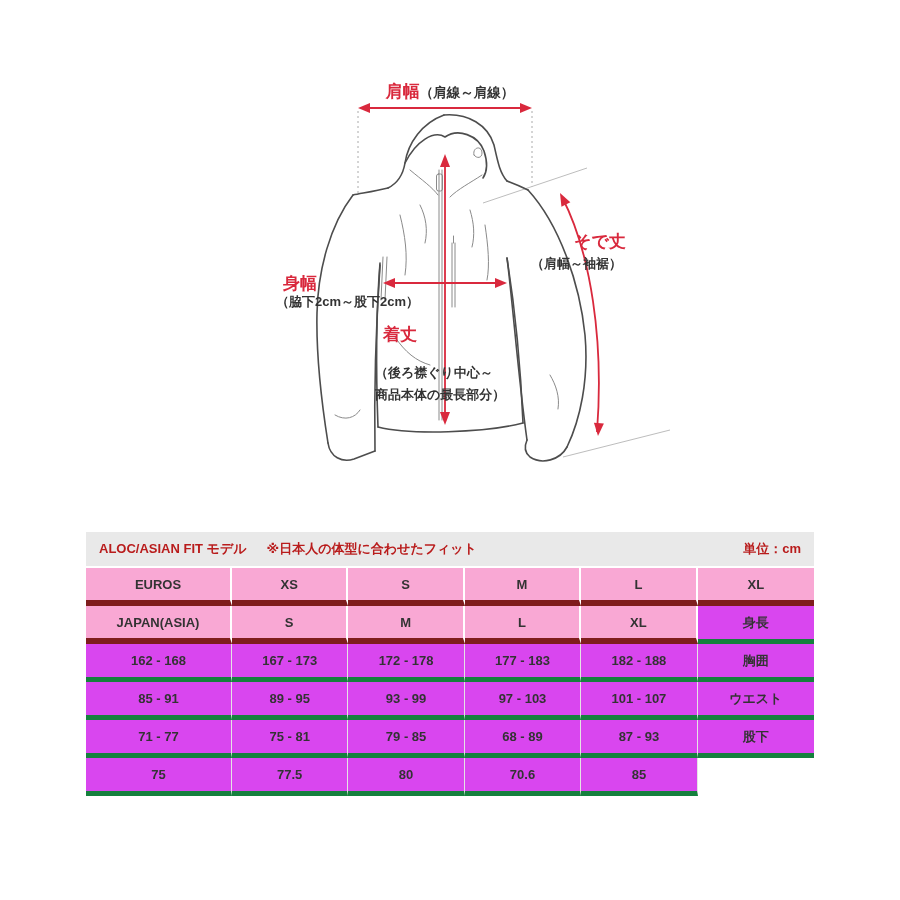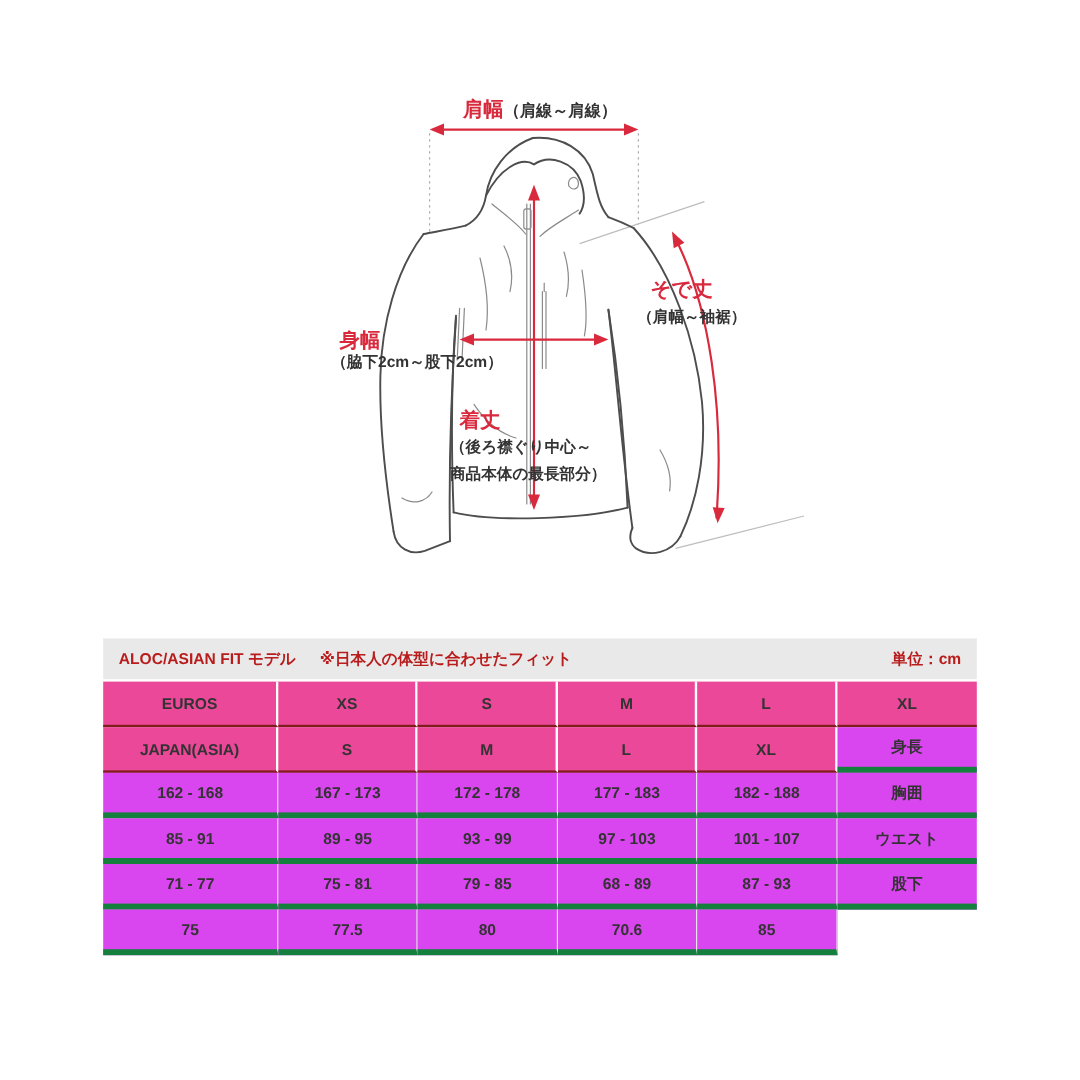--- a/index.html
+++ b/index.html
@@ -14,40 +14,40 @@
   .guide{stroke:#bdbdbd;stroke-width:1;fill:none;}
   .guide-dot{stroke:#aaaaaa;stroke-width:1;fill:none;stroke-dasharray:2 3;}
   .arrow{stroke:var(--accent,#d9293d);stroke-width:1.8;fill:none;}
   .arrowhead{fill:var(--accent,#d9293d);stroke:none;}
 
   .dlabel{position:absolute;font-weight:bold;line-height:1.25;white-space:nowrap;}
   .red{color:var(--accent,#d9293d);font-size:17px;}
   .blk{color:#333;font-size:13px;}
   .lbl-shoulder{left:450px;top:81px;transform:translateX(-50%);}
   .lbl-shoulder .blk{font-size:13.5px;}
-  .lbl-sleeve-name{left:542px;top:231px;}
+  .lbl-sleeve-name{left:574px;top:231px;}
   .lbl-sleeve-note{left:531px;top:256px;}
   .lbl-width-name{left:283px;top:273px;}
   .lbl-width-note{left:276px;top:294px;}
-  .lbl-length-name{left:383px;top:340px;}
+  .lbl-length-name{left:383px;top:324px;}
   .lbl-length-note1{left:375px;top:365px;}
   .lbl-length-note2{left:375px;top:387px;}
 
   
   .sizeTable{position:absolute;left:86px;top:532px;width:728px;}
   .tableHeader{height:34px;background:#e9e9e9;display:flex;align-items:center;
                justify-content:space-between;padding:0 13px;box-sizing:border-box;
                font-size:13px;font-weight:bold;color:#b91c1c;margin-bottom:2px;}
   .tableHeader .tsub{margin-left:20px;}
   .grid{display:grid;grid-template-columns:146px repeat(5,1fr);}
   .cell{height:38px;display:flex;align-items:center;justify-content:center;
         font-size:13px;font-weight:bold;color:#333;background:#d946ef;
         border-right:1px solid #e4e4e4;border-bottom:5px solid #15803d;box-sizing:border-box;}
   .cell:nth-child(6n){border-right:none;}
-  .cell.shaded{background:#ec4899;border-right:2px solid #fff;border-bottom:2px solid #7f1d1d;}
+  .cell.shaded{background:#f9a8d4;border-right:2px solid #fff;border-bottom:6px solid #7f1d1d;}
   .cell.shaded:nth-child(6n){border-right:none;}
 </style>
 </head>
 <body>
 
 <div class="canvas">
 
   <div class="diagram">
 
     <svg class="jacket-svg" viewBox="0 0 450 440">

